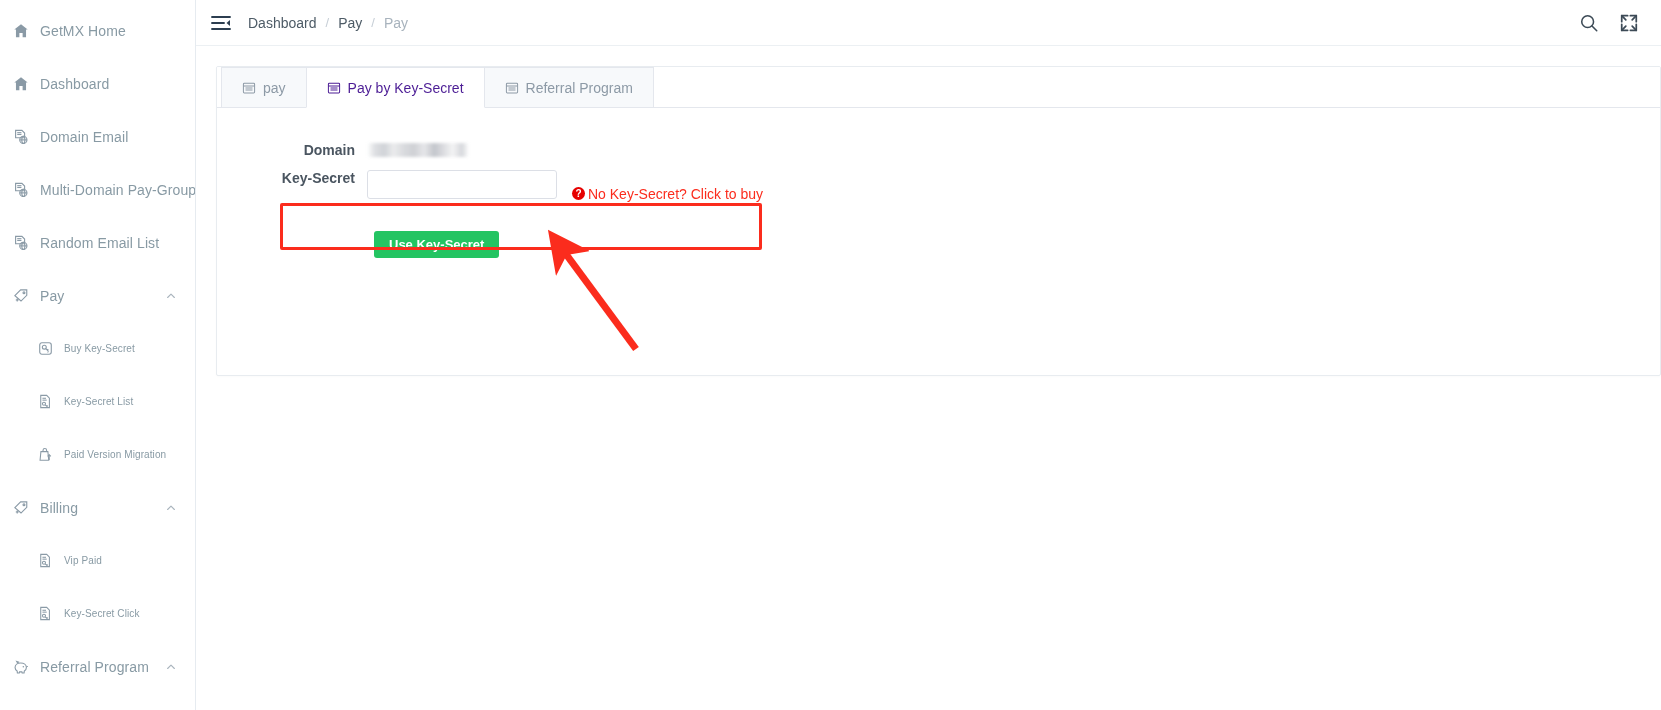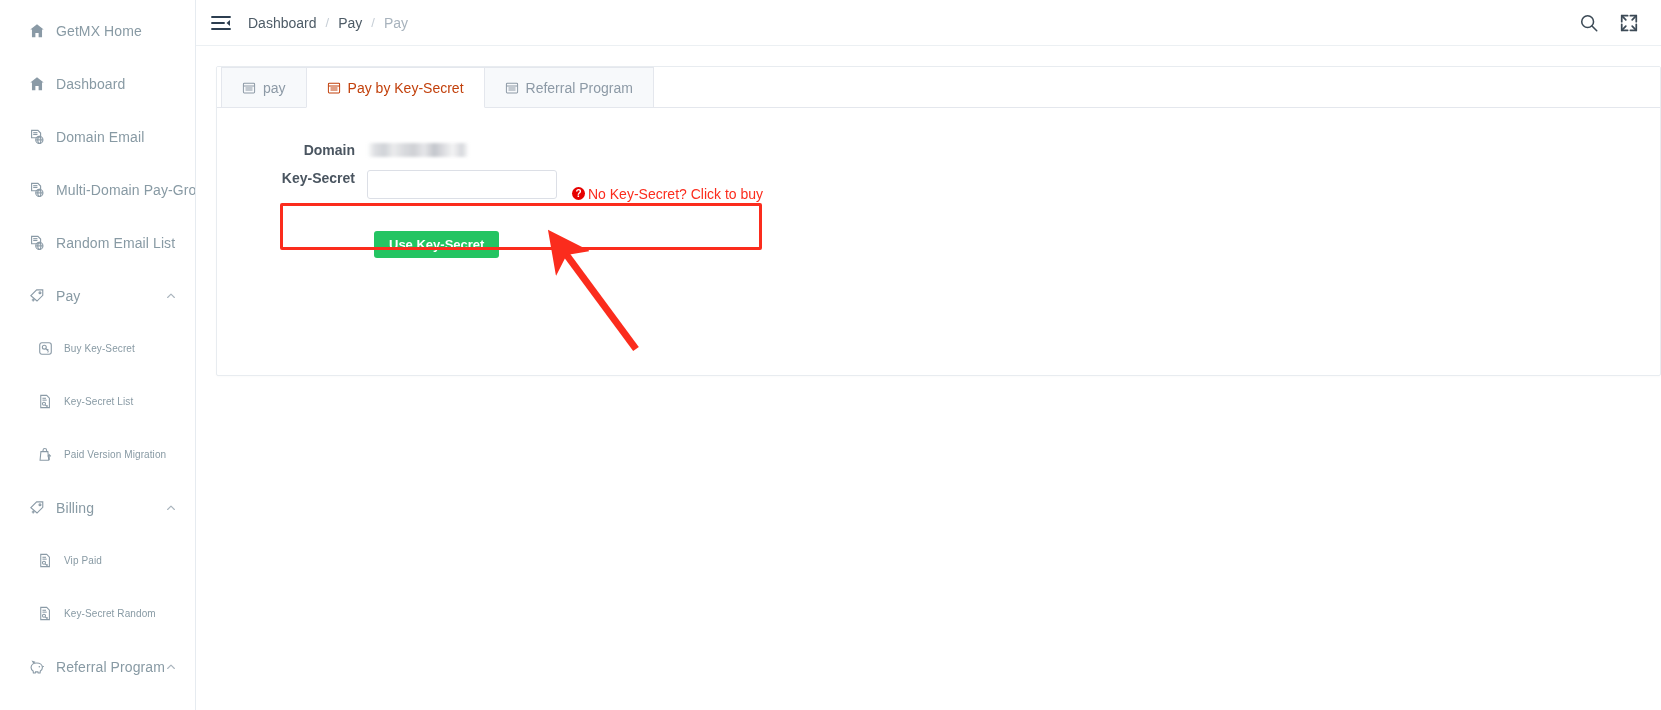--- a/index.html
+++ b/index.html
@@ -27,21 +27,21 @@
     background: #ffffff;
     border-right: 1px solid #e6ebf0;
     padding-top: 4px;
     overflow: hidden;
     position: relative;
   }
   .nav-item {
     display: flex;
     align-items: center;
     height: 53px;
-    padding-left: 28px;
+    padding-left: 12px;
     color: #889aa4;
     font-size: 14px;
     white-space: nowrap;
     cursor: pointer;
     position: relative;
   }
   .nav-item .ico {
     width: 18px; height: 18px;
     margin-right: 10px;
     flex: 0 0 18px;
@@ -144,21 +144,21 @@
     border-bottom: none;
     background: #f7f9fb;
     border-color: #e4e7ed;
     margin-right: -1px;
     position: relative;
     top: 0;
   }
   .tab:first-child { margin-left: 2px; }
   .tab.active {
     background: #ffffff;
-    color: #c2410c;
+    color: #4c1d95;
     border-color: #e4e7ed;
     border-bottom: 1px solid #fff;
     height: 41px;
     z-index: 2;
   }
   .tab .tico { width: 14px; height: 14px; display: inline-flex; }
 
   .form-area { padding: 34px 0 0 0; }
   .form-row {
     display: flex;
@@ -402,21 +402,21 @@
       <div class="nav-item sub">
         <span class="ico">
           <svg viewBox="0 0 20 20" width="17" height="17" fill="none" stroke="currentColor" stroke-width="1.25">
             <path d="M4.4 2.8 h7 l3.2 3.2 v11.2 h-10.2 z"></path>
             <line x1="6.4" y1="6.2" x2="10.6" y2="6.2"></line>
             <line x1="6.4" y1="8.4" x2="11.4" y2="8.4"></line>
             <circle cx="8.2" cy="12.6" r="1.8"></circle>
             <path d="M9.6 13.9 L12.6 16.6 M11.4 15.5 L12.4 14.5"></path>
           </svg>
         </span>
-        <span class="lbl">Key-Secret Random</span>
+        <span class="lbl">Key-Secret Click</span>
       </div>
       <div class="nav-item group">
         <span class="ico">
           <svg viewBox="0 0 20 20" width="18" height="18" fill="none" stroke="currentColor" stroke-width="1.25">
             <path d="M3.4 10.6 c0-3 2.9-5.1 6.3-5.1 c3.4 0 6.3 2.1 6.3 5.1 c0 1.6-.9 3-2.3 3.9 l-.3 2.1 h-2.1 l-.3-1.3 a8.7 8.7 0 0 1-2.6 0 l-.3 1.3 h-2.1 l-.3-2.1 c-1.4-.9-2.3-2.3-2.3-3.9 z"></path>
             <circle cx="12.6" cy="9.6" r=".85" fill="currentColor" stroke="none"></circle>
             <path d="M6.4 5.9 l-1.2-2.1 l2.8 .9"></path>
             <line x1="16" y1="9.4" x2="17.6" y2="9.4"></line>
           </svg>
         </span>

